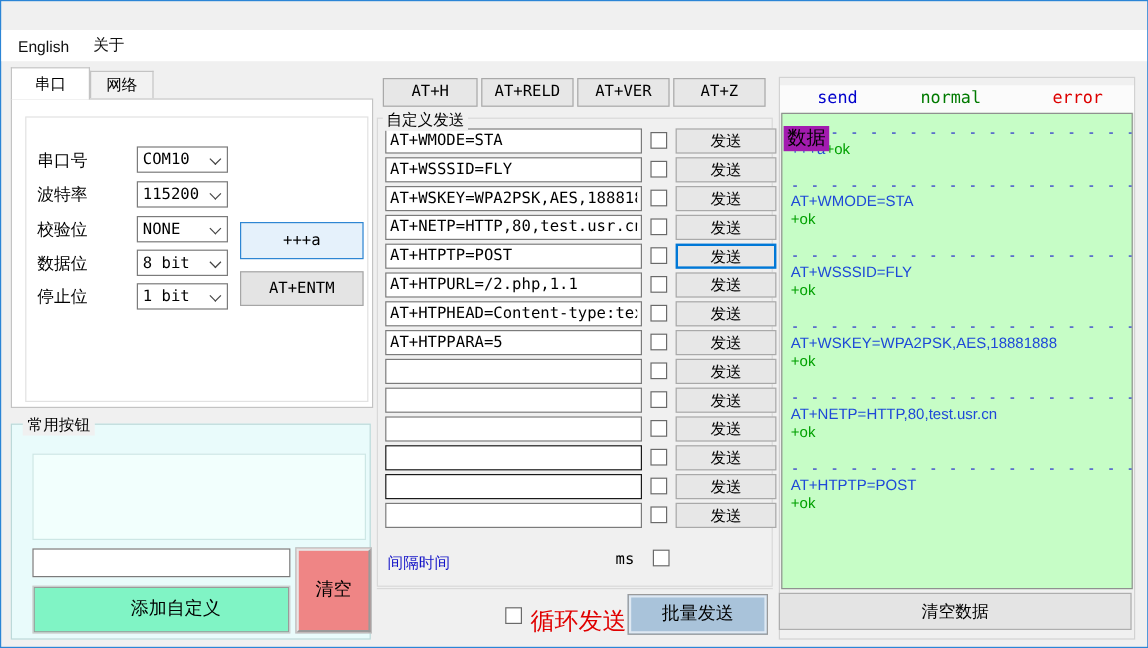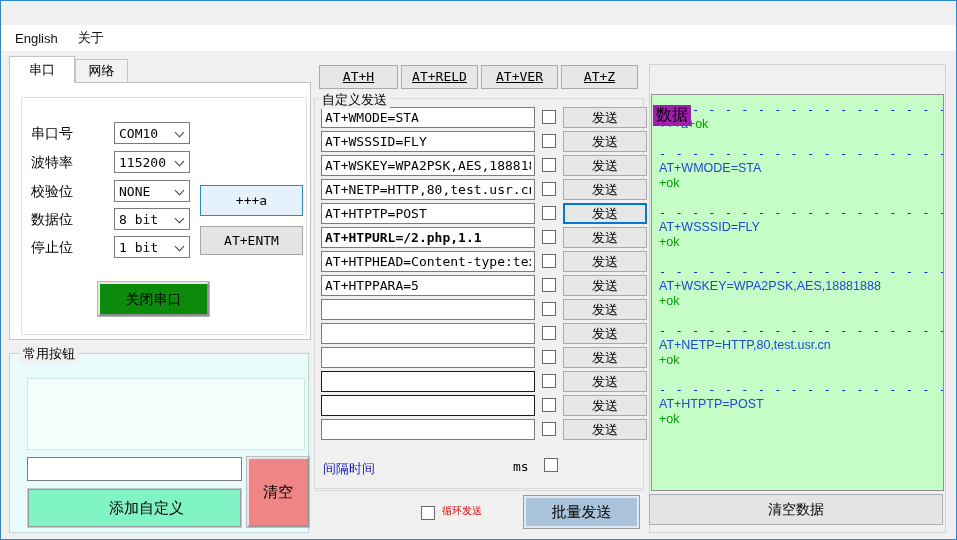--- a/index.html
+++ b/index.html
@@ -35,36 +35,36 @@
   .btn-entm { position:absolute; left:199px; top:225px; width:103px; height:29px; background:#e4e4e4; border:1px solid #a6a6a6; font:13px "DejaVu Sans Mono",monospace; line-height:27px; z-index:5; }
   .btn-close-serial { position:absolute; left:97px; top:281px; width:111px; height:34px; background:#0b8a0b; border:2px solid; border-color:#e9e9e9 #8f8f8f #8f8f8f #e9e9e9; outline:1px solid #b5b5b5; font-size:14px; color:#000; line-height:30px; z-index:5; }
   
   .common-groupbox { position:absolute; left:8px; top:352px; width:300px; height:180px; background:#e9fbfb; border:1px solid #bcd9d9; box-sizing:border-box; }
   .common-title { position:absolute; left:18px; top:344px; font-size:13px; background:#f0f0f0; padding:0 4px; z-index:2; }
   .common-display { position:absolute; left:26px; top:377px; width:278px; height:72px; background:#f2fffd; border:1px solid #cde7e5; box-sizing:border-box; }
   .common-input { position:absolute; left:26px; top:456px; width:215px; height:24px; background:#fff; border:1px solid #7b7b7b; box-sizing:border-box; font:13px "DejaVu Sans Mono",monospace; padding:0 4px; }
   .btn-add-custom { position:absolute; left:27px; top:488px; width:213px; height:38px; background:#80f4c5; border:1px solid #9a9a9a; outline:1px solid #c9c9c9; font-size:15px; line-height:36px;padding-left:24px; }
   .btn-clear-common { position:absolute; left:246px; top:456px; width:62px; height:70px; background:#ef8585; border:2px solid; border-color:#e6e6e6 #9a9a9a #9a9a9a #e6e6e6; outline:1px solid #bdbdbd; font-size:15px; line-height:66px; }
   
-  .quick-btn { position:absolute; top:64px; height:24px; background:#e7e7e7; border:1px solid #a9a9a9; box-sizing:border-box; font:13px "DejaVu Sans Mono",monospace; text-align:center; line-height:22px;text-decoration:underline; }
+  .quick-btn { position:absolute; top:64px; height:24px; background:#e7e7e7; border:1px solid #a9a9a9; box-sizing:border-box; font:13px "DejaVu Sans Mono",monospace; text-align:center; line-height:22px; }
   .cs-groupbox { position:absolute; left:313px; top:97px; width:330px; height:391px; border:1px solid #d9d9d9; box-sizing:border-box; }
   .cs-title { position:absolute; left:318px; top:90px; font-size:13px; background:#f0f0f0; padding:0 3px; z-index:2; }
   .cs-input { position:absolute; left:320px; width:214px; height:21px; background:#fff; border:1px solid #7b7b7b; box-sizing:border-box; font:13px "DejaVu Sans Mono",monospace; padding:0 3px; }
   .cs-input.dark { border:1px solid #1a1a1a; }
   .checkbox { position:absolute; width:14px; height:14px; background:#fff; border:1px solid #6a6a6a; box-sizing:border-box; }
   .send-btn { position:absolute; left:562px; width:84px; height:21px; background:#e7e7e7; border:1px solid #a9a9a9; box-sizing:border-box; font-size:13px; text-align:center; line-height:19px; }
   .send-btn.focused { border:2px solid #0078d7; line-height:17px; }
   .interval-label { position:absolute; left:322px; top:459px; font-size:13px; color:#1515c8; }
   .interval-input { position:absolute; left:394px; top:451px; width:109px; height:26px; background:#fdfbd8; border:1px solid #999; box-sizing:border-box; font:14px "DejaVu Sans Mono",monospace; padding:1px 4px; }
   .interval-unit { position:absolute; left:512px; top:458px; font:13px "DejaVu Sans Mono",monospace; }
   .selall-cb { left:543px; top:457px; }
   .selall-label { position:absolute; left:560px; top:455px; background:#7df5c8; font-size:14px; padding:1px 4px 2px 4px;margin-top:40px; }
   .mid-hline { position:absolute; left:313px; top:489px; width:330px; height:1px; background:#d9d9d9; }
   .loop-cb { left:420px; top:505px; }
-  .loop-label { position:absolute; left:441px; top:503px; font-size:10px; color:#e00000; }
+  .loop-label { position:absolute; left:441px; top:503px; font-size:20px; color:#e00000; }
   .btn-batch { position:absolute; left:522px; top:494px; width:117px; height:34px; background:#a9c3da; border:1px solid #9a9a9a; box-shadow:inset 0 0 0 2px #dfe9f3; font-size:15px; line-height:32px; }
   
   .data-groupbox { position:absolute; left:648px; top:63px; width:297px; height:469px; border:1px solid #d2d2d2; box-sizing:border-box; }
   .data-title { position:absolute; left:652px; top:56px; font-size:16px; background:#a21caf; padding:0 3px; z-index:2;margin-top:48px; }
   .legend { position:absolute; left:649px; top:70px; width:295px; height:23px; background:#fbfbfb; }
   .legend span { position:absolute; top:3px; font:14px "DejaVu Sans Mono",monospace; }
   .legend .lg-send { left:31px; }
   .legend .lg-normal { left:117px; }
   .legend .lg-error { left:227px; }
   .log-area { position:absolute; left:650px; top:93px; width:293px; height:397px; background:#c6fdc6; border:1px solid #909090; box-sizing:border-box; padding:8px 7px; overflow:hidden; }
@@ -113,21 +113,20 @@
   </div>
 
   <span class="field-label" style="top:238px">停止位</span>
   <div class="combo" style="top:235px">
     <span class="combo-value">1 bit</span>
     <span class="combo-arrow"></span>
   </div>
 
   <div class="btn btn-plusa">+++a</div>
   <div class="btn btn-entm">AT+ENTM</div>
-  <div class="btn btn-close-serial">关闭串口</div>
 
   <div class="common-groupbox"></div>
   <span class="common-title">常用按钮</span>
   <div class="common-display"></div>
   <input class="common-input" value="" style="">
   <div class="btn btn-add-custom">添加自定义</div>
   <div class="btn btn-clear-common">清空</div>
 
   <div class="quick-btn" style="left:318px;width:79px">AT+H</div>
   <div class="quick-btn" style="left:400px;width:77px">AT+RELD</div>
@@ -145,21 +144,21 @@
       <div class="send-btn" style="top: 130px;">发送</div>
       <input class="cs-input" value="AT+WSKEY=WPA2PSK,AES,18881888" style="top: 154px;">
       <div class="checkbox" style="left: 541px; top: 157px;"></div>
       <div class="send-btn" style="top: 154px;">发送</div>
       <input class="cs-input" value="AT+NETP=HTTP,80,test.usr.cn" style="top: 178px;">
       <div class="checkbox" style="left: 541px; top: 181px;"></div>
       <div class="send-btn" style="top: 178px;">发送</div>
       <input class="cs-input" value="AT+HTPTP=POST" style="top: 202px;">
       <div class="checkbox" style="left: 541px; top: 205px;"></div>
       <div class="send-btn focused" style="top: 202px;">发送</div>
-      <input class="cs-input" value="AT+HTPURL=/2.php,1.1" style="top: 226px; font-weight: bold;">
+      <input class="cs-input" value="AT+HTPURL=/2.php,1.1" style="top: 226px;">
       <div class="checkbox" style="left: 541px; top: 229px;"></div>
       <div class="send-btn" style="top: 226px;">发送</div>
       <input class="cs-input" value="AT+HTPHEAD=Content-type:text/h" style="top: 250px;">
       <div class="checkbox" style="left: 541px; top: 253px;"></div>
       <div class="send-btn" style="top: 250px;">发送</div>
       <input class="cs-input" value="AT+HTPPARA=5" style="top: 274px;">
       <div class="checkbox" style="left: 541px; top: 277px;"></div>
       <div class="send-btn" style="top: 274px;">发送</div>
       <input class="cs-input" style="top: 298px;">
       <div class="checkbox" style="left: 541px; top: 301px;"></div>
@@ -186,20 +185,25 @@
   <div class="checkbox selall-cb"></div>
   <span class="selall-label">全选</span>
 
   <div class="mid-hline"></div>
   <div class="checkbox loop-cb"></div>
   <span class="loop-label">循环发送</span>
   <div class="btn btn-batch">批量发送</div>
 
   <div class="data-groupbox"></div>
   <span class="data-title">数据</span>
+  <div class="legend">
+    <span class="lg-send" style="color: rgb(0, 0, 204);">send</span>
+    <span class="lg-normal" style="color: rgb(0, 122, 0);">normal</span>
+    <span class="lg-error" style="color: rgb(221, 0, 0);">error</span>
+  </div>
   <div class="log-area" id="log-area">
       <div class="log-line log-divider" style="color: rgb(35, 35, 205);">- - - - - - - - - - - - - - - - - - -</div>
       <div class="log-line"><span style="color: rgb(30, 73, 216);">+++a</span><span style="color: rgb(0, 160, 0);">+ok</span></div>
       <div class="log-line">&nbsp;</div>
       <div class="log-line log-divider" style="color: rgb(35, 35, 205);">- - - - - - - - - - - - - - - - - - -</div>
       <div class="log-line"><span style="color: rgb(30, 73, 216);">AT+WMODE=STA</span></div>
       <div class="log-line"><span style="color: rgb(0, 160, 0);">+ok</span></div>
       <div class="log-line">&nbsp;</div>
       <div class="log-line log-divider" style="color: rgb(35, 35, 205);">- - - - - - - - - - - - - - - - - - -</div>
       <div class="log-line"><span style="color: rgb(30, 73, 216);">AT+WSSSID=FLY</span></div>

